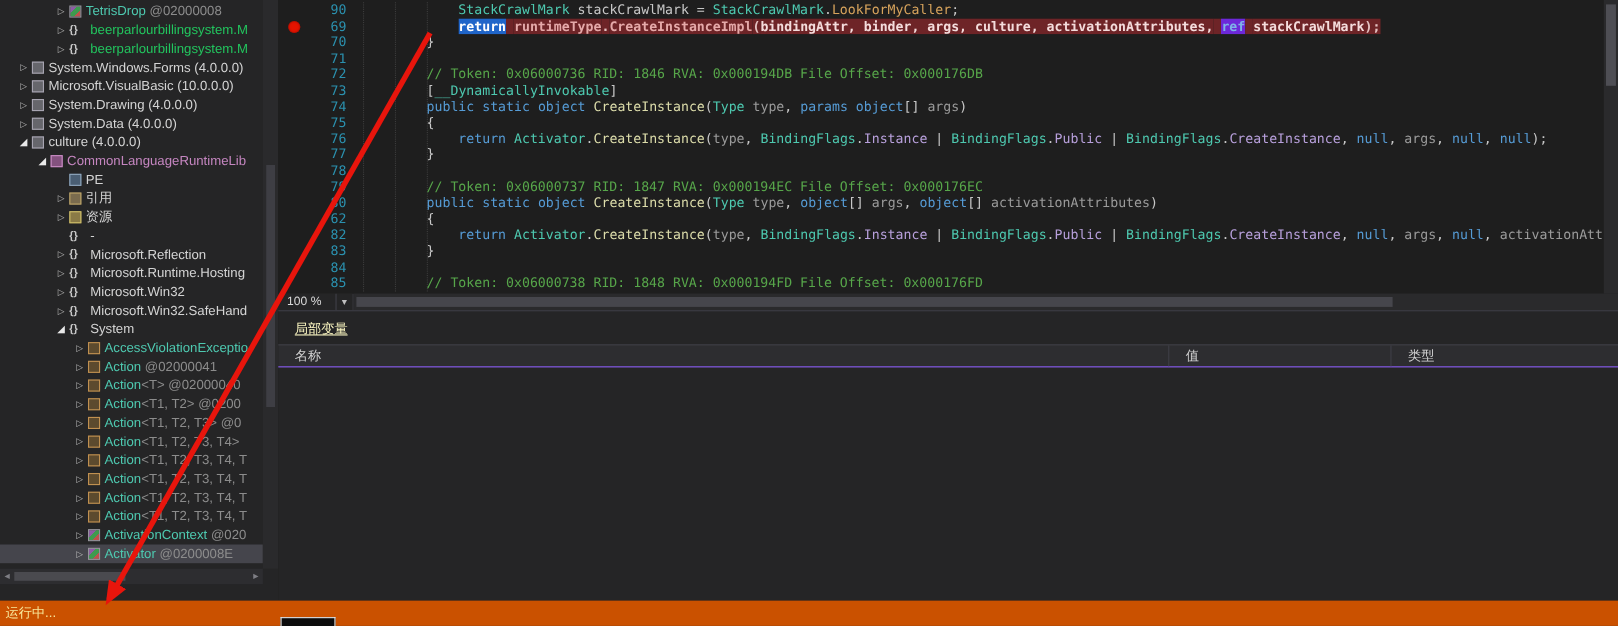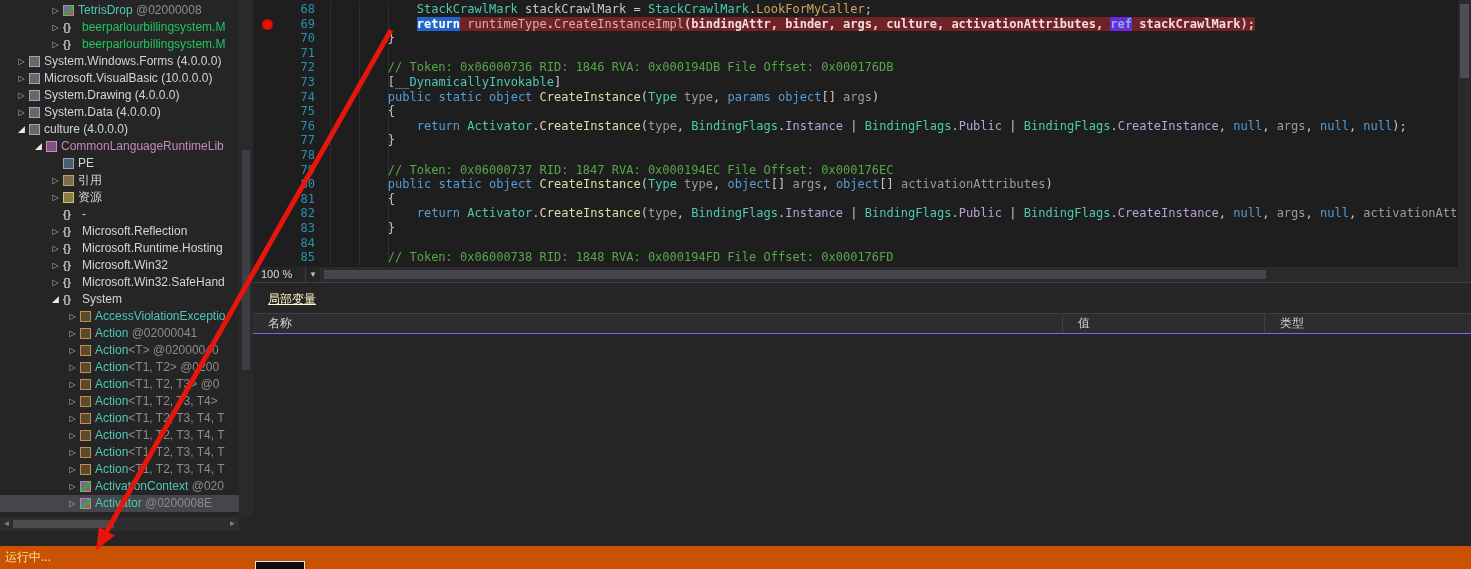--- a/index.html
+++ b/index.html
@@ -42,21 +42,21 @@
           font:12px/14.6px "DejaVu Sans Mono",monospace;color:#2B91AF;}
   .gutter div{height:14.6px;}
   .guide{position:absolute;top:2px;height:263px;border-left:1px dotted #3C3C3C;}
   .code{position:absolute;left:77px;top:2px;right:13px;height:263px;overflow:hidden;
         font:12px/14.6px "DejaVu Sans Mono",monospace;color:#C8C8C8;white-space:pre;}
   .code-line{height:14.6px;}
   .s-k{color:#569CD6}.s-t{color:#4EC9B0}.s-m{color:#DCDCAA}.s-e{color:#B8A0DC}
   .s-o{color:#D7A35C}.s-c{color:#57A64A}.s-p{color:#C8C8C8}.s-d{color:#9B9B9B}
   .s-sel{background:#2065C9;color:#FFFFFF;font-weight:bold}
   .s-bp{background:#6E2427;color:#E4C2C2;font-weight:bold}
-  .s-bpi{background:#6E2427;color:#E5A9A9;font-weight:normal}
+  .s-bpi{background:#6E2427;color:#E5A9A9;font-weight:bold}
   .s-bpb{background:#6E2427;color:#F4DCDC;font-weight:bold}
   .s-bpk{background:#6d28d9;color:#7FB2E8;font-weight:bold}
   .editor-vscroll{position:absolute;right:0;top:0;width:13px;height:267px;background:#2A2A2C;}
   .editor-vscroll .thumb{position:absolute;left:2px;top:4px;width:9px;height:74px;background:#4E4E54;}
 
   .zoom-row{position:absolute;left:0;top:267px;right:0;height:15px;background:#2D2D30;display:flex;align-items:stretch;}
   .zoom-box{width:44px;background:#252526;color:#DADADA;font-size:11px;line-height:15px;padding-left:8px;}
   .zoom-arrow{width:14px;background:#252526;border-left:1px solid #3F3F46;color:#BFBFBF;
               font-size:8px;line-height:15px;text-align:center;margin-right:2px;}
   .hscroll{flex:1;position:relative;background:#2A2A2C;}
@@ -280,34 +280,34 @@
       <div class="thumb"></div>
       <div class="arrow right">►</div>
     </div>
   </div>
 
   <div class="editor">
     <div class="bp-margin">
       <div class="breakpoint-dot"></div>
     </div>
     <div class="gutter">
-        <div>68</div>
+        <div>90</div>
         <div>69</div>
         <div>70</div>
         <div>71</div>
         <div>72</div>
         <div>73</div>
         <div>74</div>
         <div>75</div>
         <div>76</div>
         <div>77</div>
         <div>78</div>
         <div>79</div>
         <div>80</div>
-        <div>81</div>
+        <div>62</div>
         <div>82</div>
         <div>83</div>
         <div>84</div>
         <div>85</div>
       </div>
     <div class="guide" style="left:77px"></div>
     <div class="guide" style="left:106px"></div>
     <div class="guide" style="left:135px"></div>
     <div class="code"><div class="code-line"><span class="s-p">            </span><span class="s-t">StackCrawlMark</span><span class="s-p"> stackCrawlMark = </span><span class="s-t">StackCrawlMark</span><span class="s-p">.</span><span class="s-o">LookForMyCaller</span><span class="s-p">;</span></div><div class="code-line"><span class="s-p">            </span><span class="s-sel">return</span><span class="s-bp"> </span><span class="s-bpi">runtimeType</span><span class="s-bp">.</span><span class="s-bpi">CreateInstanceImpl</span><span class="s-bp">(</span><span class="s-bpb">bindingAttr, binder, args, culture, activationAttributes,</span><span class="s-bp"> </span><span class="s-bpk">ref</span><span class="s-bp"> </span><span class="s-bpb">stackCrawlMark</span><span class="s-bp">);</span></div><div class="code-line"><span class="s-p">        }</span></div><div class="code-line"></div><div class="code-line"><span class="s-p">        </span><span class="s-c">// Token: 0x06000736 RID: 1846 RVA: 0x000194DB File Offset: 0x000176DB</span></div><div class="code-line"><span class="s-p">        [</span><span class="s-t">__DynamicallyInvokable</span><span class="s-p">]</span></div><div class="code-line"><span class="s-p">        </span><span class="s-k">public</span><span class="s-p"> </span><span class="s-k">static</span><span class="s-p"> </span><span class="s-k">object</span><span class="s-p"> </span><span class="s-m">CreateInstance</span><span class="s-p">(</span><span class="s-t">Type</span><span class="s-p"> </span><span class="s-d">type</span><span class="s-p">, </span><span class="s-k">params</span><span class="s-p"> </span><span class="s-k">object</span><span class="s-p">[] </span><span class="s-d">args</span><span class="s-p">)</span></div><div class="code-line"><span class="s-p">        {</span></div><div class="code-line"><span class="s-p">            </span><span class="s-k">return</span><span class="s-p"> </span><span class="s-t">Activator</span><span class="s-p">.</span><span class="s-m">CreateInstance</span><span class="s-p">(</span><span class="s-d">type</span><span class="s-p">, </span><span class="s-t">BindingFlags</span><span class="s-p">.</span><span class="s-e">Instance</span><span class="s-p"> | </span><span class="s-t">BindingFlags</span><span class="s-p">.</span><span class="s-e">Public</span><span class="s-p"> | </span><span class="s-t">BindingFlags</span><span class="s-p">.</span><span class="s-e">CreateInstance</span><span class="s-p">, </span><span class="s-k">null</span><span class="s-p">, </span><span class="s-d">args</span><span class="s-p">, </span><span class="s-k">null</span><span class="s-p">, </span><span class="s-k">null</span><span class="s-p">);</span></div><div class="code-line"><span class="s-p">        }</span></div><div class="code-line"></div><div class="code-line"><span class="s-p">        </span><span class="s-c">// Token: 0x06000737 RID: 1847 RVA: 0x000194EC File Offset: 0x000176EC</span></div><div class="code-line"><span class="s-p">        </span><span class="s-k">public</span><span class="s-p"> </span><span class="s-k">static</span><span class="s-p"> </span><span class="s-k">object</span><span class="s-p"> </span><span class="s-m">CreateInstance</span><span class="s-p">(</span><span class="s-t">Type</span><span class="s-p"> </span><span class="s-d">type</span><span class="s-p">, </span><span class="s-k">object</span><span class="s-p">[] </span><span class="s-d">args</span><span class="s-p">, </span><span class="s-k">object</span><span class="s-p">[] </span><span class="s-d">activationAttributes</span><span class="s-p">)</span></div><div class="code-line"><span class="s-p">        {</span></div><div class="code-line"><span class="s-p">            </span><span class="s-k">return</span><span class="s-p"> </span><span class="s-t">Activator</span><span class="s-p">.</span><span class="s-m">CreateInstance</span><span class="s-p">(</span><span class="s-d">type</span><span class="s-p">, </span><span class="s-t">BindingFlags</span><span class="s-p">.</span><span class="s-e">Instance</span><span class="s-p"> | </span><span class="s-t">BindingFlags</span><span class="s-p">.</span><span class="s-e">Public</span><span class="s-p"> | </span><span class="s-t">BindingFlags</span><span class="s-p">.</span><span class="s-e">CreateInstance</span><span class="s-p">, </span><span class="s-k">null</span><span class="s-p">, </span><span class="s-d">args</span><span class="s-p">, </span><span class="s-k">null</span><span class="s-p">, </span><span class="s-d">activationAttributes</span></div><div class="code-line"><span class="s-p">        }</span></div><div class="code-line"></div><div class="code-line"><span class="s-p">        </span><span class="s-c">// Token: 0x06000738 RID: 1848 RVA: 0x000194FD File Offset: 0x000176FD</span></div></div>
     <div class="editor-vscroll">

